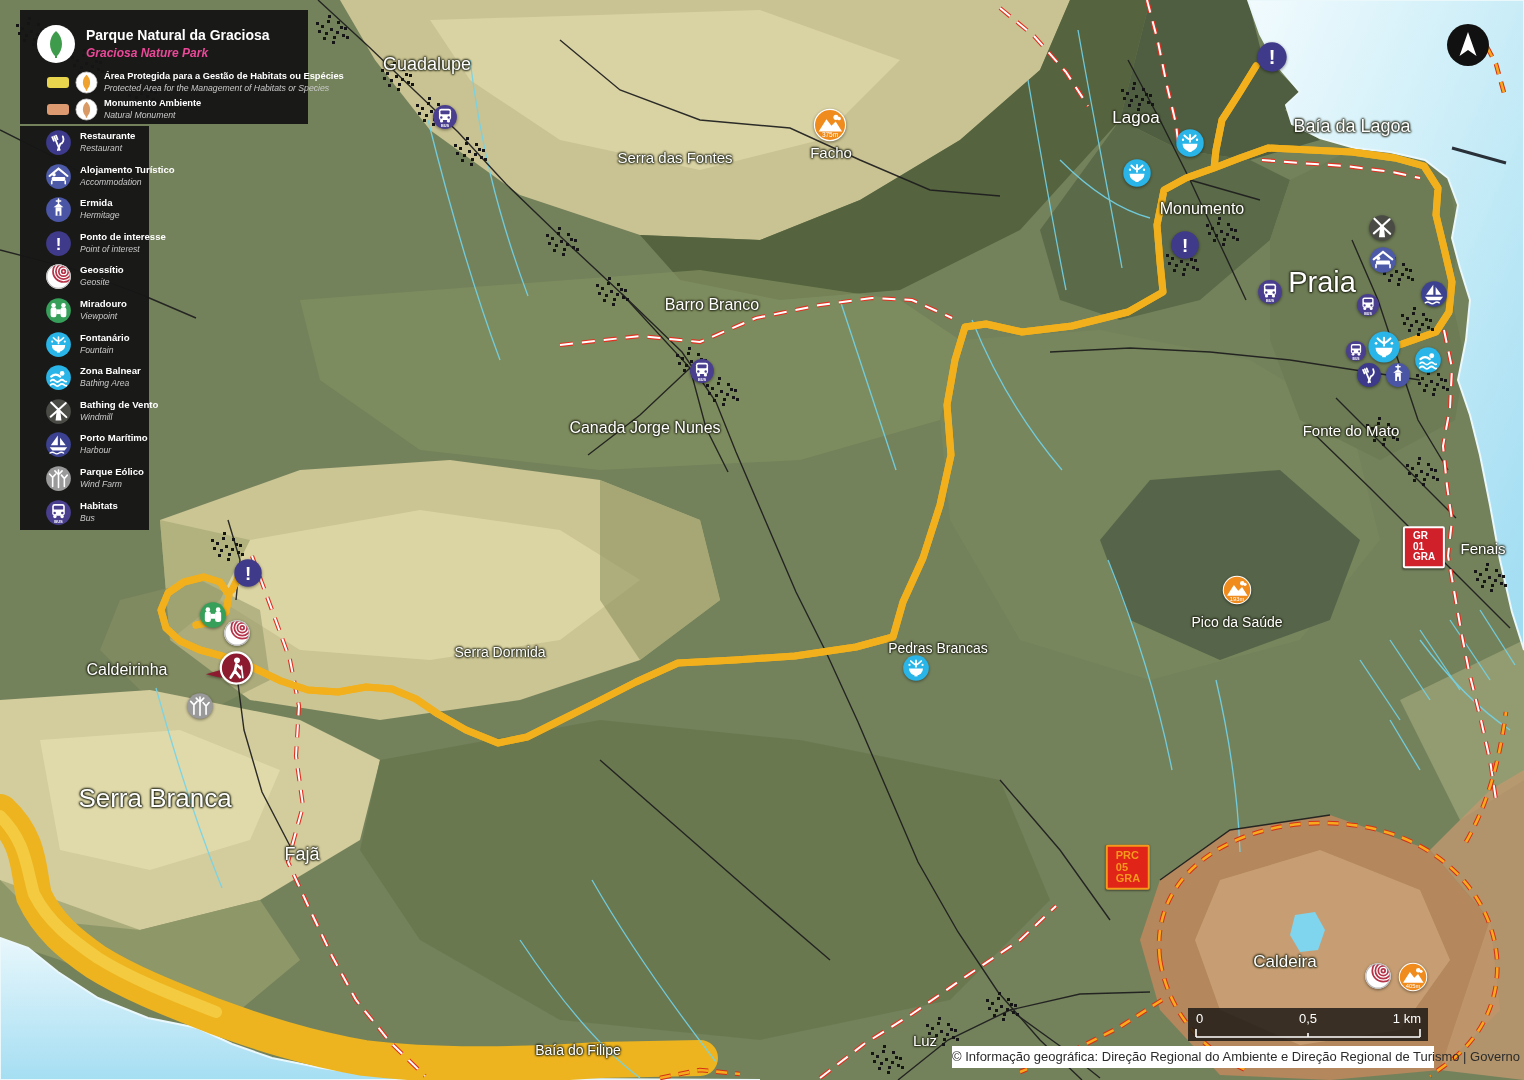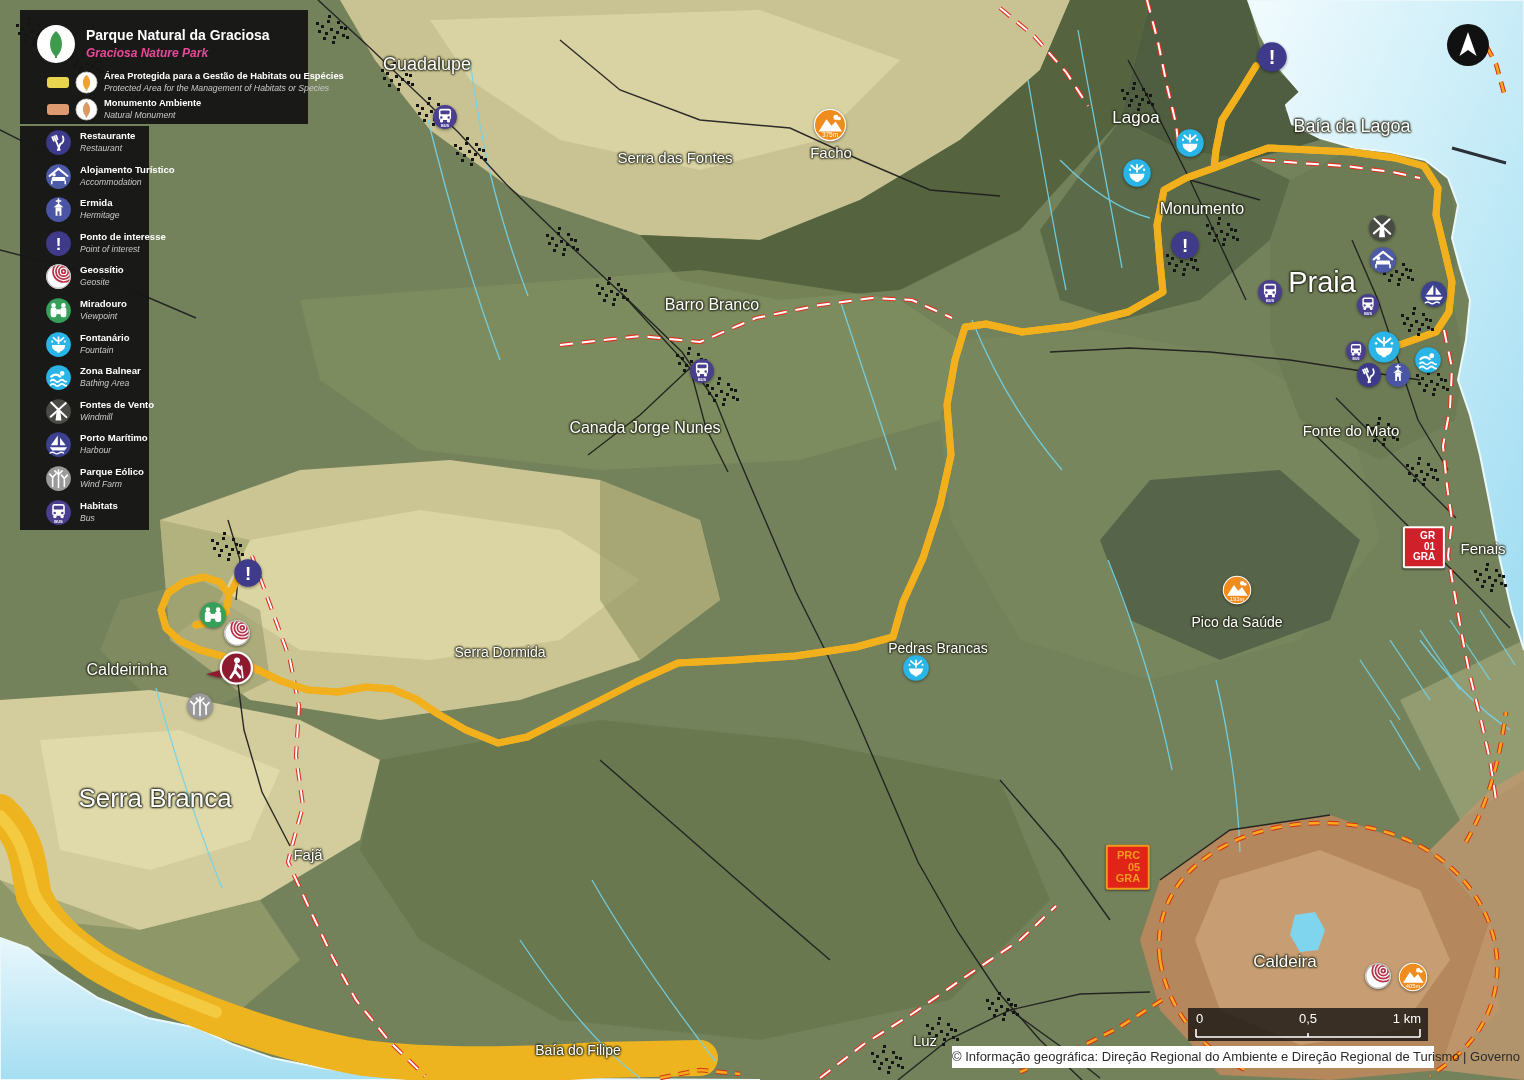--- a/index.html
+++ b/index.html
@@ -8,21 +8,21 @@
   #terrain{position:absolute;left:0;top:0;}
   .layer{position:absolute;left:0;top:0;width:100%;height:100%;pointer-events:none;}
   
   .maplabel{position:absolute;transform:translate(-50%,-50%);color:#fff;white-space:nowrap;
     text-shadow:-1px 0 2px rgba(35,40,22,.9),1px 0 2px rgba(35,40,22,.9),
                 0 -1px 2px rgba(35,40,22,.9),0 1px 2px rgba(35,40,22,.9);}
   
   .marker{position:absolute;transform:translate(-50%,-50%);}
   .marker svg{display:block;width:100%;height:100%;filter:drop-shadow(0 1px 1.5px rgba(0,0,0,.45));}
   
-  .badge{position:absolute;transform:translate(-50%,-50%);text-align:right;
+  .badge{position:absolute;transform:translate(-50%,-50%);text-align:left;
     font-weight:bold;line-height:1.05;padding:3px 8px;border-radius:2px;
     box-shadow:0 1px 2px rgba(0,0,0,.4);}
   
   .panel{position:absolute;background:rgba(22,22,22,.96);color:#fff;}
   #legend-head{left:20px;top:10px;width:288px;height:114px;}
   #legend-items{left:20px;top:126px;width:129px;height:404px;}
   .lg-title{position:absolute;left:66px;top:17px;font-size:14px;font-weight:bold;}
   .lg-sub{position:absolute;left:66px;top:36px;font-size:12px;font-style:italic;color:#ec4899;font-weight:bold;}
   .lg-logo{position:absolute;left:16px;top:14px;width:40px;height:40px;}
   .area-row{position:absolute;left:0;width:100%;height:26px;}
@@ -596,21 +596,21 @@
       <div class="maplabel" style="left: 1322px; top: 282px; font-size: 29px;">Praia</div>
       <div class="maplabel" style="left: 712px; top: 305px; font-size: 16px;">Barro Branco</div>
       <div class="maplabel" style="left: 645px; top: 428px; font-size: 16px;">Canada Jorge Nunes</div>
       <div class="maplabel" style="left: 1351px; top: 430px; font-size: 15px;">Fonte do Mato</div>
       <div class="maplabel" style="left: 1483px; top: 548px; font-size: 15px;">Fenais</div>
       <div class="maplabel" style="left: 1237px; top: 622px; font-size: 14px;">Pico da Saúde</div>
       <div class="maplabel" style="left: 938px; top: 648px; font-size: 14px;">Pedras Brancas</div>
       <div class="maplabel" style="left: 500px; top: 652px; font-size: 14px;">Serra Dormida</div>
       <div class="maplabel" style="left: 127px; top: 670px; font-size: 16px;">Caldeirinha</div>
       <div class="maplabel" style="left: 155px; top: 798px; font-size: 26px;">Serra Branca</div>
-      <div class="maplabel" style="left: 293px; top: 854px; font-size: 15px; padding-left: 30px;">Fajã</div>
+      <div class="maplabel" style="left: 287px; top: 854px; font-size: 18px; padding-left: 30px;">Fajã</div>
       <div class="maplabel" style="left: 1285px; top: 962px; font-size: 17px;">Caldeira</div>
       <div class="maplabel" style="left: 925px; top: 1040px; font-size: 15px;">Luz</div>
       <div class="maplabel" style="left: 578px; top: 1050px; font-size: 14px;">Baía do Filipe</div>
     </div>
 <div class="layer" id="markers-layer">
       <div class="marker" style="left: 445px; top: 117px; width: 26px; height: 26px;">
         <svg viewBox="-12 -12 24 24">
           <circle r="11" fill="#4a3f8f"></circle>
           <rect x="-5.6" y="-7.6" width="11.2" height="10.4" rx="2.2" fill="#fff"></rect>
       <rect x="-4.2" y="-6" width="8.4" height="3.4" rx="0.8" fill="#4a3f8f"></rect>
@@ -1063,21 +1063,21 @@
             <polygon points="-2.6,8 -1.6,-1 1.6,-1 2.6,8" fill="#fff"></polygon>
       <g stroke="#fff" fill="none" stroke-linecap="round" stroke-width="1.8">
               <path d="M0,-1.5 L-6.5,-8"></path>
               <path d="M0,-1.5 L6.5,-7.5"></path>
       <path d="M0,-1.5 L-7,4.6"></path>
               <path d="M0,-1.5 L7,5"></path>
             </g>
       <circle cx="0" cy="-1.5" r="1.3" fill="#fff"></circle>
           </svg>
         </span>
-    <span class="it-label">Fontes de Vento</span>
+    <span class="it-label">Bathing de Vento</span>
     <span class="it-sublabel">Windmill</span>
       </div>
       <div class="it-row">
         <span class="it-icon">
           <svg viewBox="-12 -12 24 24">
             <circle r="11" fill="#3c4290"></circle>
             <polygon points="-0.6,-8 -0.6,0.6 -6.8,0.6" fill="#fff"></polygon>
       <polygon points="1.4,-6 1.4,0.6 6.4,0.6" fill="#fff"></polygon>
       <polygon points="-7.8,2.4 7.8,2.4 5.4,5.4 -5.4,5.4" fill="#fff"></polygon>
       <path d="M-7.5,7.6 q2,-1.4 4,0 q2,1.4 4,0 q2,-1.4 4,0" stroke="#fff" fill="none" stroke-linecap="round" stroke-width="1.2"></path>

